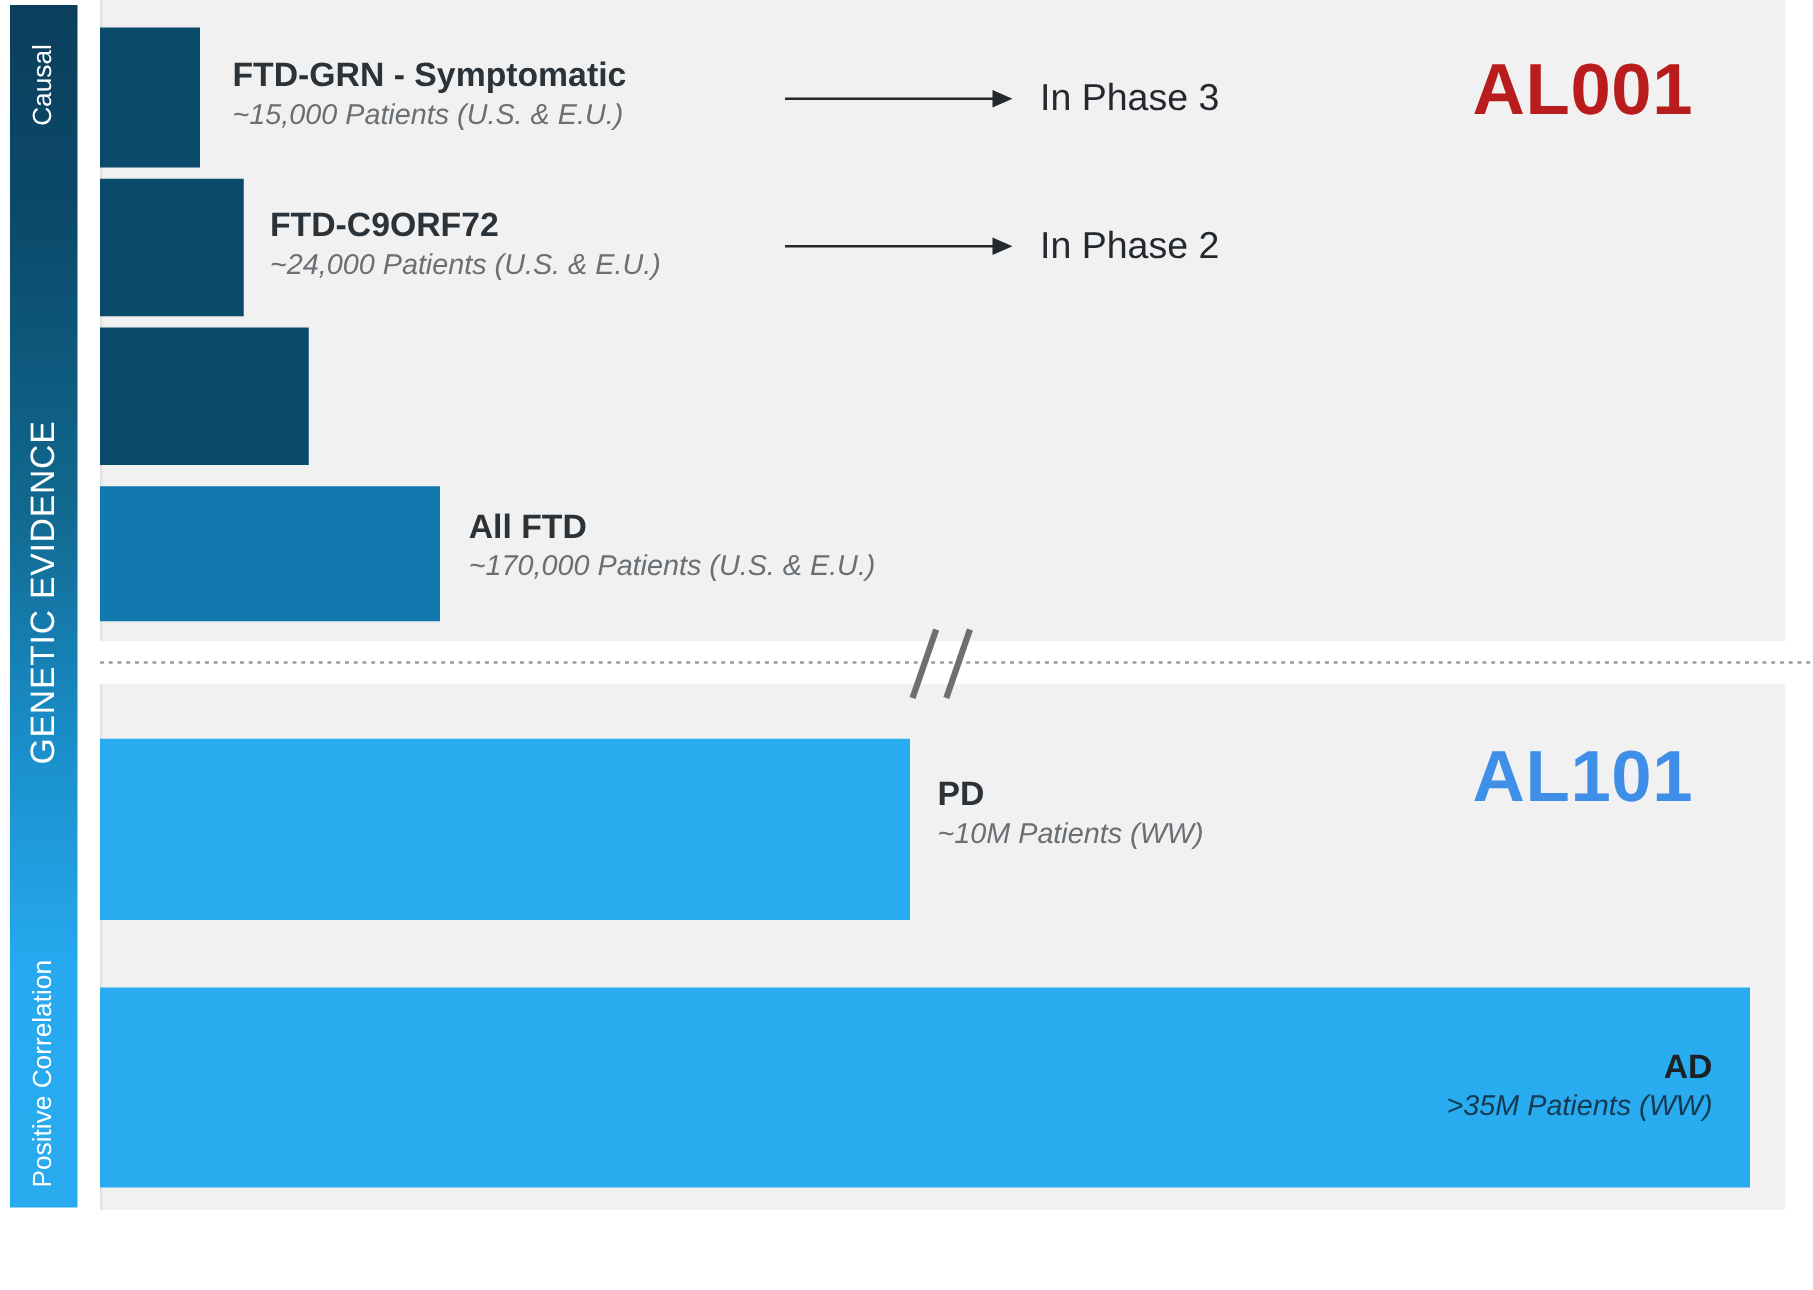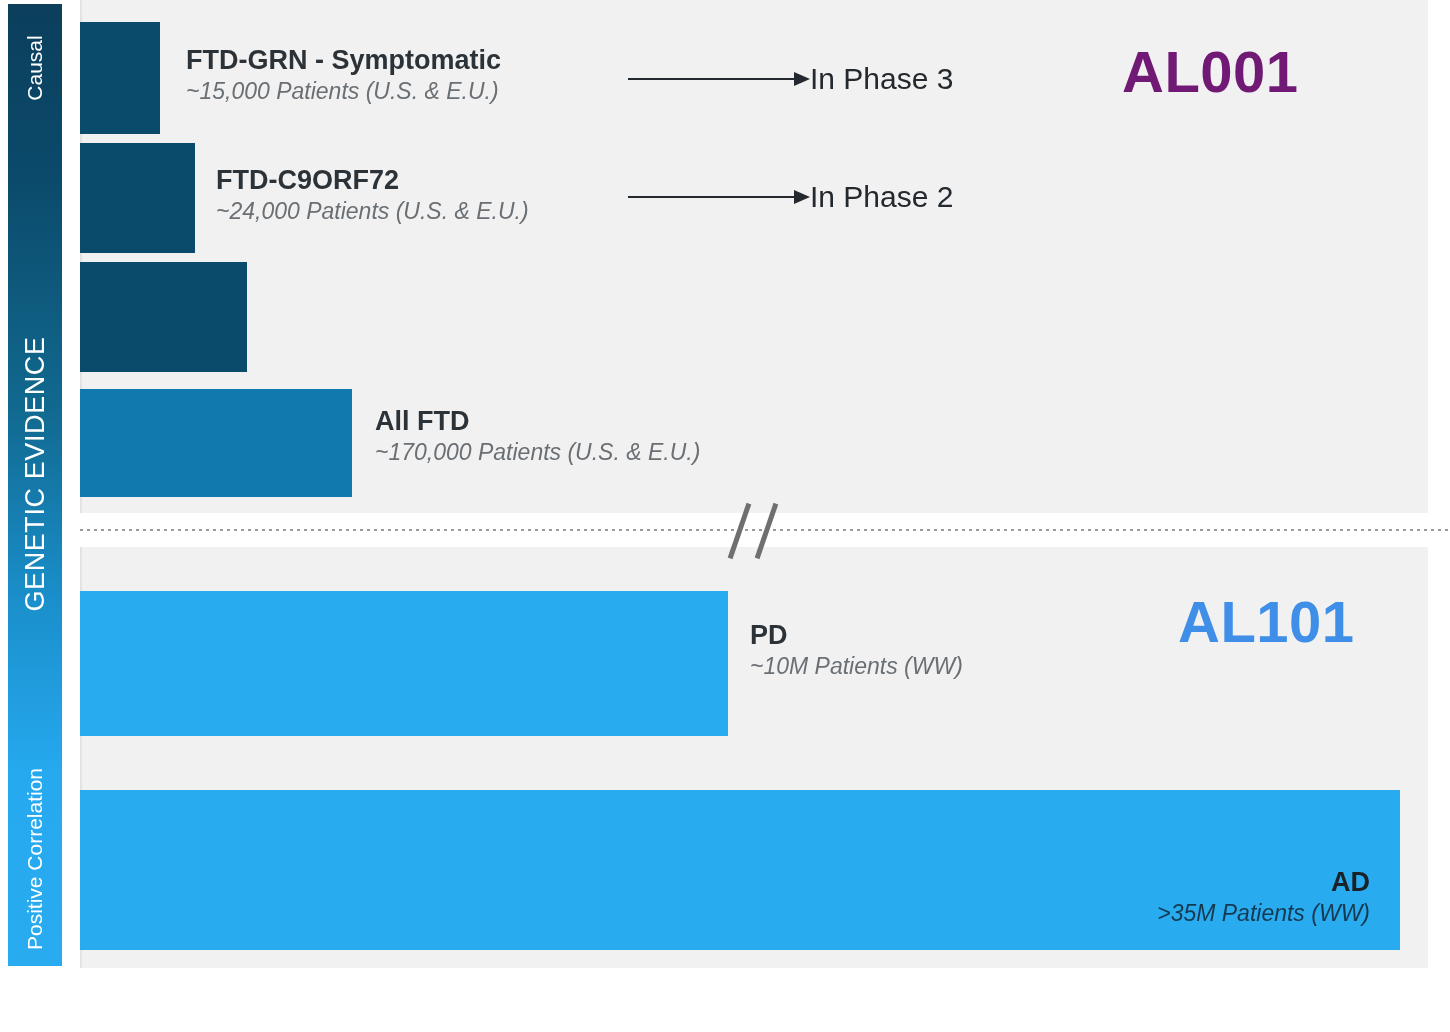--- a/index.html
+++ b/index.html
@@ -109,21 +109,20 @@
   .label-block.inside .label-title,
   .label-block.inside .label-sub {
     color: #1b2227;
     text-align: right;
   }
   .label-block.inside .label-sub {
     color: #143a52;
   }
   .label-block.align-right {
     text-align: right;
-    margin-top: 29px;
   }
 
   
   .phase-row {
     position: absolute;
     display: flex;
     align-items: center;
   }
   .arrow {
     position: relative;
@@ -144,20 +143,21 @@
     top: 0;
     width: 0;
     height: 0;
     border-top: 7px solid transparent;
     border-bottom: 7px solid transparent;
     border-left: 16px solid #23292e;
   }
   .phase-text {
     font-size: 30px;
     color: #23292e;
+    margin-left: 22px;
     white-space: nowrap;
   }
 
   
   .program-tag {
     position: absolute;
     font-size: 58px;
     font-weight: bold;
     white-space: nowrap;
     letter-spacing: 0.5px;
@@ -230,21 +230,21 @@
   </div>
 
   <div class="phase-row" style="left:628px; top:62px;">
     <div class="arrow">
       <div class="arrow-line"></div>
       <div class="arrow-head"></div>
     </div>
     <div class="phase-text">In Phase 3</div>
   </div>
 
-  <div class="program-tag" style="left:1122px; top:38px; color:#701a75;">AL001</div>
+  <div class="program-tag" style="left:1178px; top:38px; color:#b91c1c;">AL001</div>
 
   <div class="label-block" style="left:216px; top:165px;">
     <div class="label-title"><span>FTD-</span><span class="gene">C9ORF72</span></div>
     <div class="label-sub">~24,000 Patients (U.S. &amp; E.U.)</div>
   </div>
 
   <div class="phase-row" style="left:628px; top:180px;">
     <div class="arrow">
       <div class="arrow-line"></div>
       <div class="arrow-head"></div>

